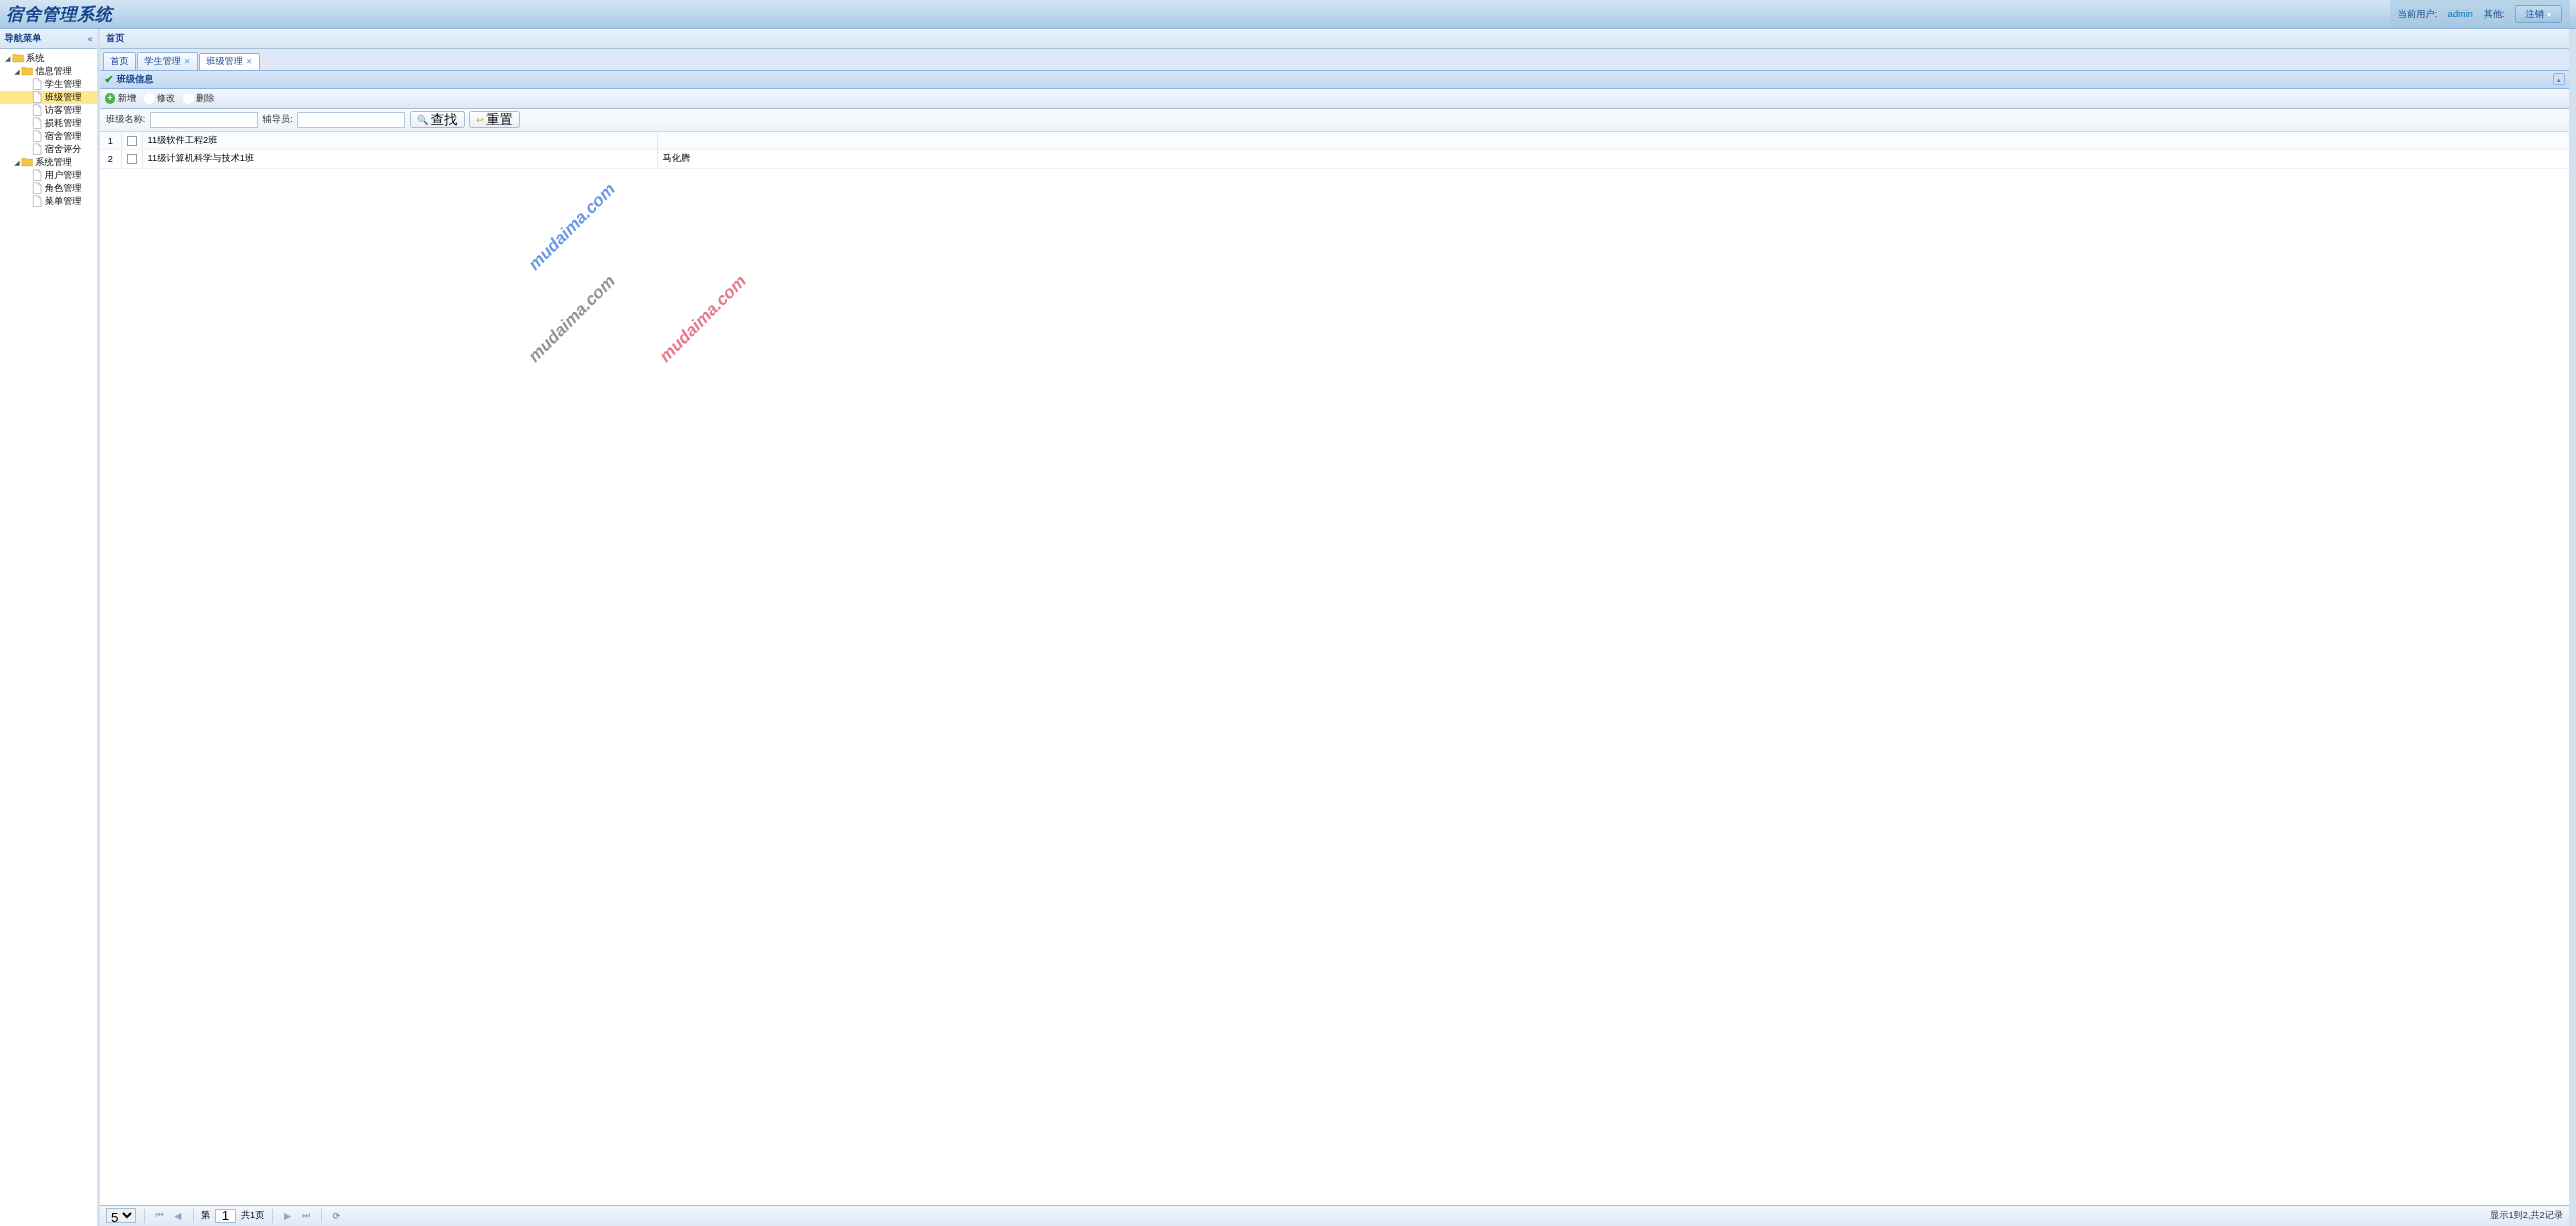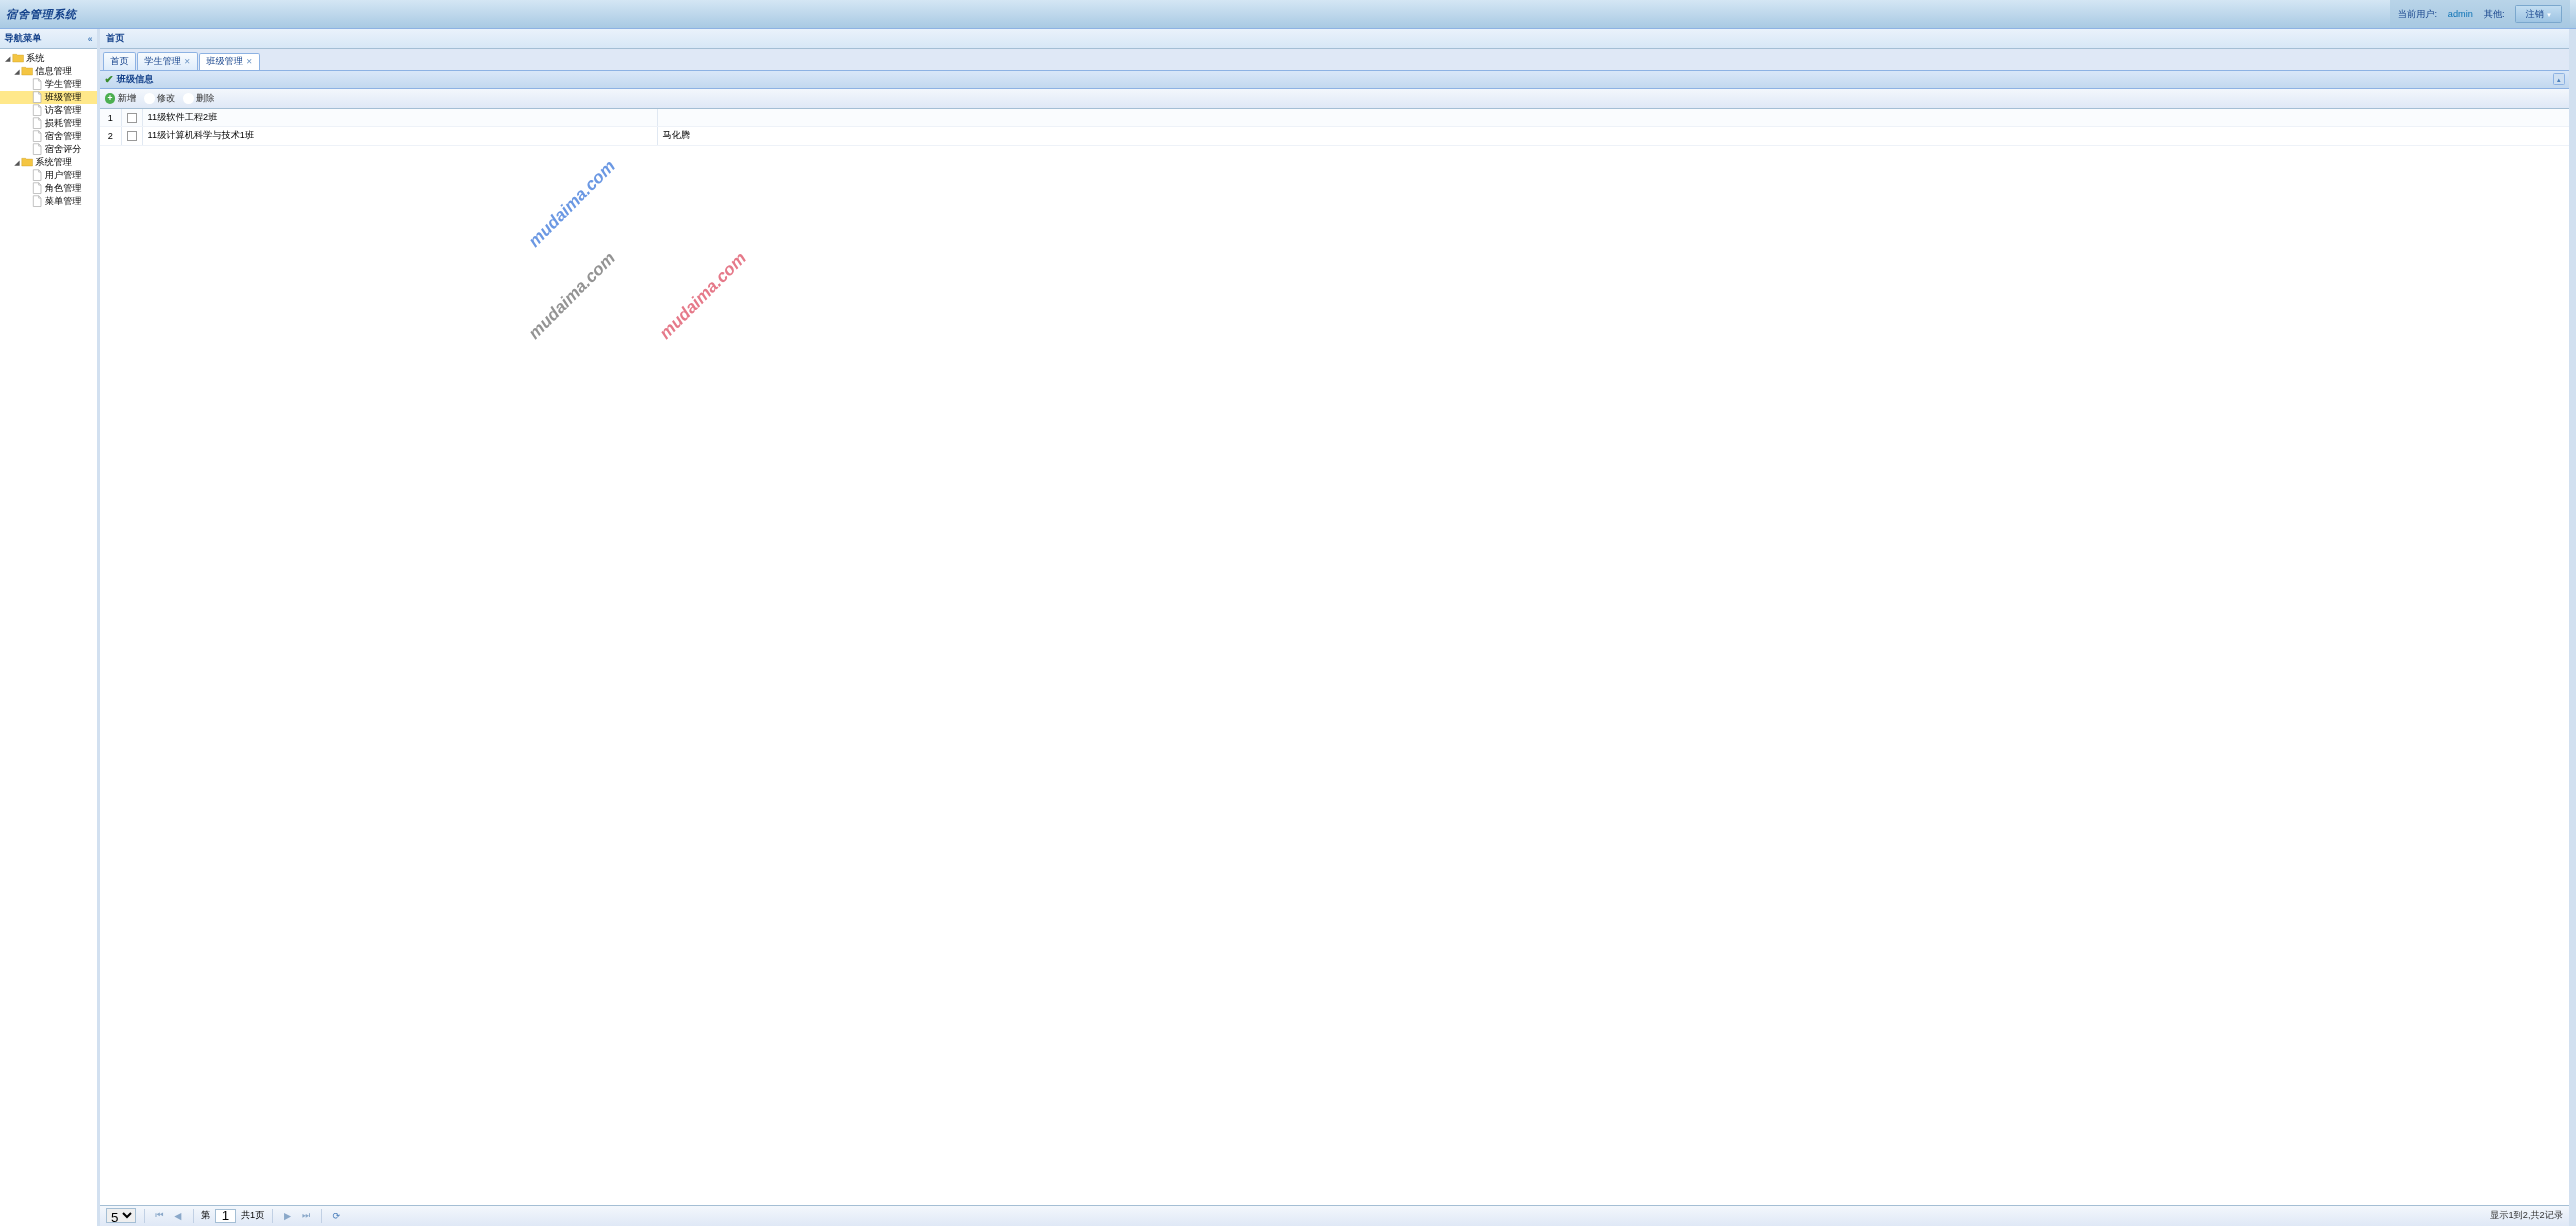--- a/index.html
+++ b/index.html
@@ -1,18 +1,18 @@
 <!DOCTYPE html>
 <html style="font-size:12.3px"><head>
 <meta charset="utf-8">
 <style>
 * { box-sizing: border-box; margin: 0; padding: 0; }
 body { font-family: Arial, "Microsoft YaHei", sans-serif; font-size: 9.2px; color: #000; background: #fff; overflow: hidden; }
 .header { height: 29px; background: linear-gradient(#d4e6f4, #a8c9e3); border-bottom: 0.8px solid #8db2e3; display: flex; align-items: center; padding: 0 6.1px; }
-.logo { font-size: 11px; font-weight: bold; color: #15428b; font-style: italic; font-family: "SimHei", sans-serif; letter-spacing: 0.8px; }
+.logo { font-size: 17px; font-weight: bold; color: #15428b; font-style: italic; font-family: "SimHei", sans-serif; letter-spacing: 0.8px; }
 .header-right { margin-left: auto; display: flex; align-items: center; gap: 10.8px; background: rgba(166,200,225,.6); padding: 0 7.7px; height: 100%; }
 .header-right span { color: #15428b; }
 .header-right .link { color: #0b72b5; cursor: pointer; }
 .logout-btn { background: linear-gradient(#c2ddf1, #9ec4e3); border: 0.8px solid #7aa7cd; color: #fff; padding: 1.5px 9.2px; border-radius: 1.5px; cursor: pointer; display: flex; align-items: center; gap: 2px; font-size: 9.2px; }
 .logout-btn .tri { font-size: 6.1px; color: #fff; }
 .main { display: flex; height: calc(100vh - 29px); }
 .sidebar { width: 100px; border-right: 3.8px solid #d2e0f0; background: #fff; display: flex; flex-direction: column; }
 .sidebar-header { height: 20px; background: linear-gradient(#eaf2fb, #d7e7f6); border-bottom: 0.8px solid #a4bed4; display: flex; align-items: center; padding: 0 4.6px; color: #15428b; font-weight: bold; position: relative; }
 .collapse-icon { position: absolute; right: 4.6px; color: #4b7fbb; cursor: pointer; font-size: 8.5px; }
 .tree { padding: 3.1px 0; flex: 1; overflow: auto; }
@@ -223,20 +223,34 @@
         </div>
       <div class="tool-btn">
           <span class="ic ic-edit">✎</span>
           <span>修改</span>
         </div>
       <div class="tool-btn">
           <span class="ic ic-del">━</span>
           <span>删除</span>
         </div>
     </div>
+    <div class="searchbar">
+      <label>班级名称:</label>
+      <input type="text" value="" style="">
+      <label>辅导员:</label>
+      <input type="text" value="" style="">
+      <button class="search-btn">
+          <span class="sic">🔍</span>
+          <span>查找</span>
+        </button>
+      <button class="search-btn">
+          <span class="sic" style="color:#d99a3c">↩</span>
+          <span>重置</span>
+        </button>
+    </div>
     <div class="grid">
       <div id="grid-body">
           <div class="grid-row">
             <div class="col-num">1</div>
             <div class="col-chk">
               <div class="chk"></div>
             </div>
             <div class="col-name">11级软件工程2班</div>
           </div>
           <div class="grid-row">

